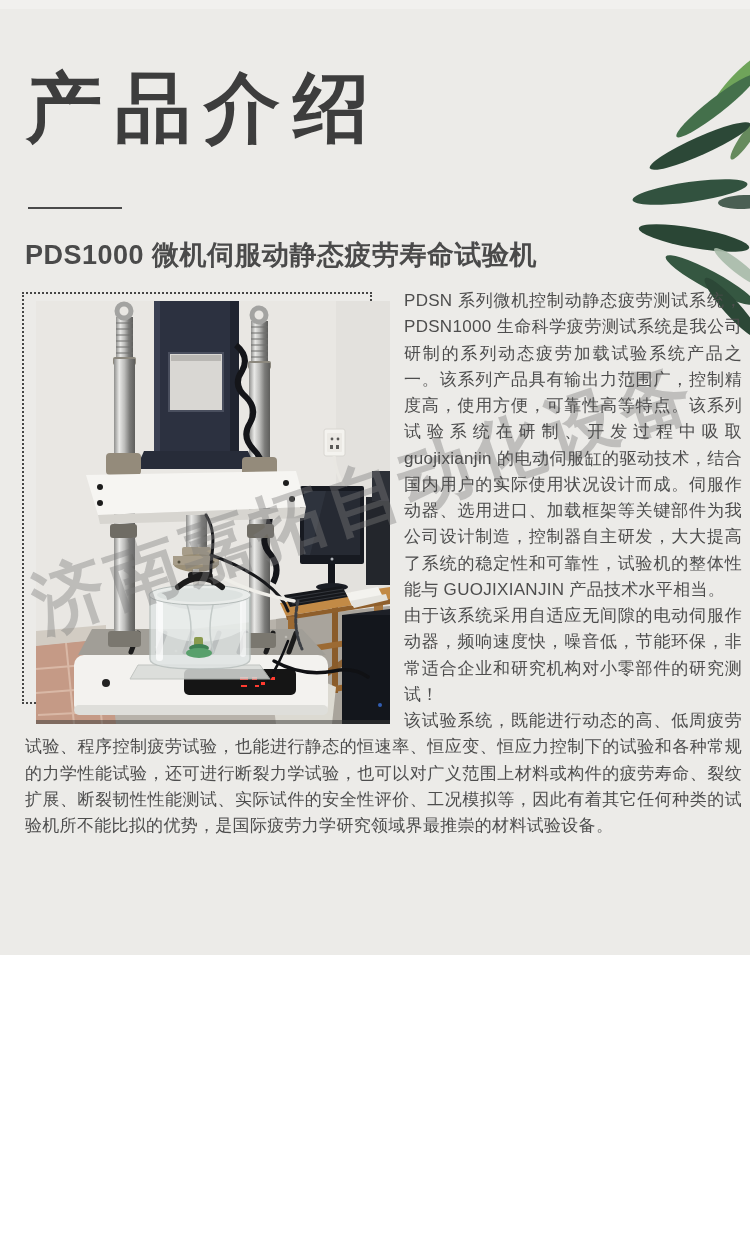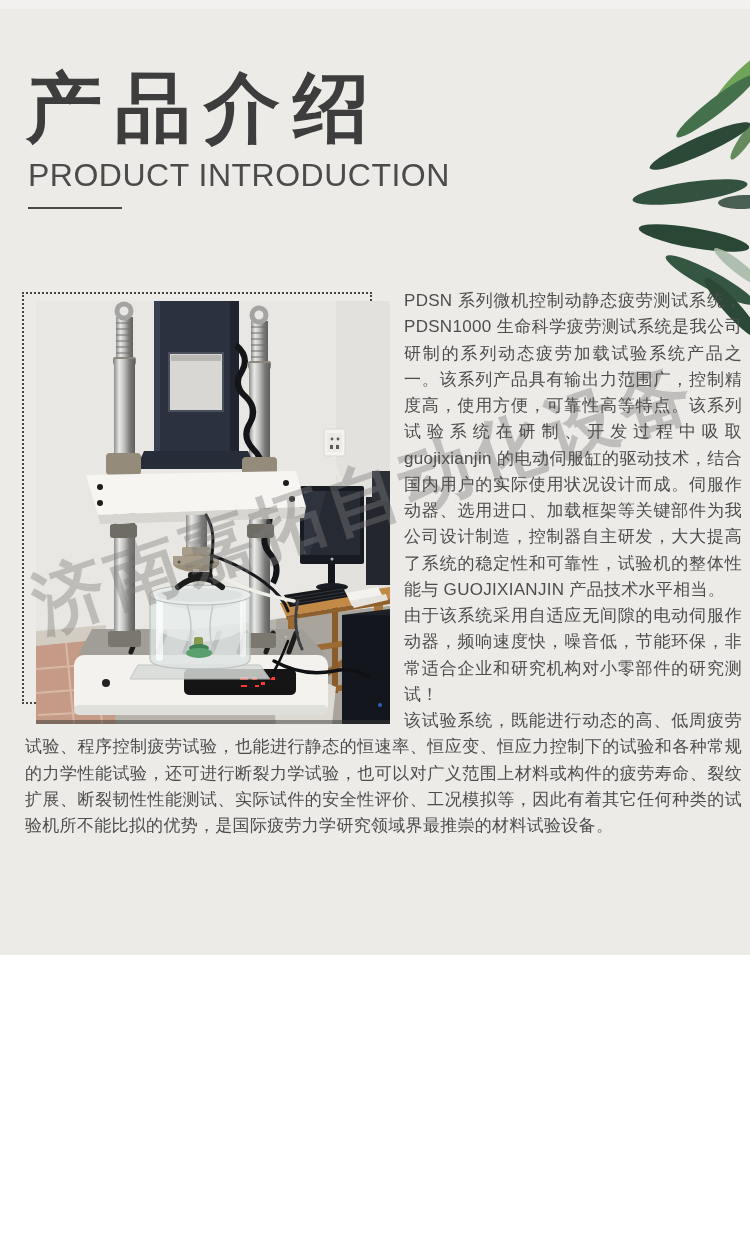--- a/index.html
+++ b/index.html
@@ -49,40 +49,40 @@
   .photo-wrap{position:absolute;left:11px;top:13px;width:354px;height:423px;z-index:1;}
   .photo-wrap svg{display:block;width:354px;height:423px;}
 </style>
 </head>
 <body>
 
 <div class="page">
   <div class="top-strip"></div>
 
   <h1 class="cn-title">产品介绍</h1>
-  <h2 class="en-title">PRODUCT INTRODUCTION</h2>
   <div class="title-underline"></div>
 
   <div class="leaf-wrap">
     <svg viewBox="0 0 150 300" xmlns="http://www.w3.org/2000/svg">
       <g>
         <ellipse transform="translate(138,38) rotate(-46)" rx="34" ry="6.5" fill="#68a052" opacity="0.95"></ellipse>
         <ellipse transform="translate(146,96) rotate(-55)" rx="26" ry="5.5" fill="#587f4e" opacity="0.9"></ellipse>
         <ellipse transform="translate(116,64) rotate(-38)" rx="50" ry="8" fill="#44704b"></ellipse>
         <ellipse transform="translate(100,104) rotate(-24)" rx="55" ry="9" fill="#2c4837"></ellipse>
         <ellipse transform="translate(90,150) rotate(-8)" rx="58" ry="10" fill="#32523f"></ellipse>
         <ellipse transform="translate(94,196) rotate(10)" rx="56" ry="10" fill="#2a4635"></ellipse>
         <ellipse transform="translate(110,238) rotate(28)" rx="50" ry="9" fill="#355741"></ellipse>
         <ellipse transform="translate(138,225) rotate(38)" rx="30" ry="6" fill="#a7baa9" opacity="0.9"></ellipse>
         <ellipse transform="translate(132,266) rotate(48)" rx="40" ry="8" fill="#2c4837"></ellipse>
         <ellipse transform="translate(144,160) rotate(-2)" rx="26" ry="7" fill="#223c2d" opacity="0.8"></ellipse>
       </g>
     </svg>
   </div>
 
+  <h3 class="product-heading">PDS1000 微机伺服动静态疲劳寿命试验机</h3>
 
   <div class="watermark">济南嘉拓自动化设备</div>
 
   <div class="content">
     <div class="photo-float">
       <div class="dashed-frame"></div>
       <div class="photo-wrap">
         <svg viewBox="0 0 354 423" xmlns="http://www.w3.org/2000/svg">
           <defs>
             <linearGradient id="steel" x1="0" y1="0" x2="1" y2="0">

